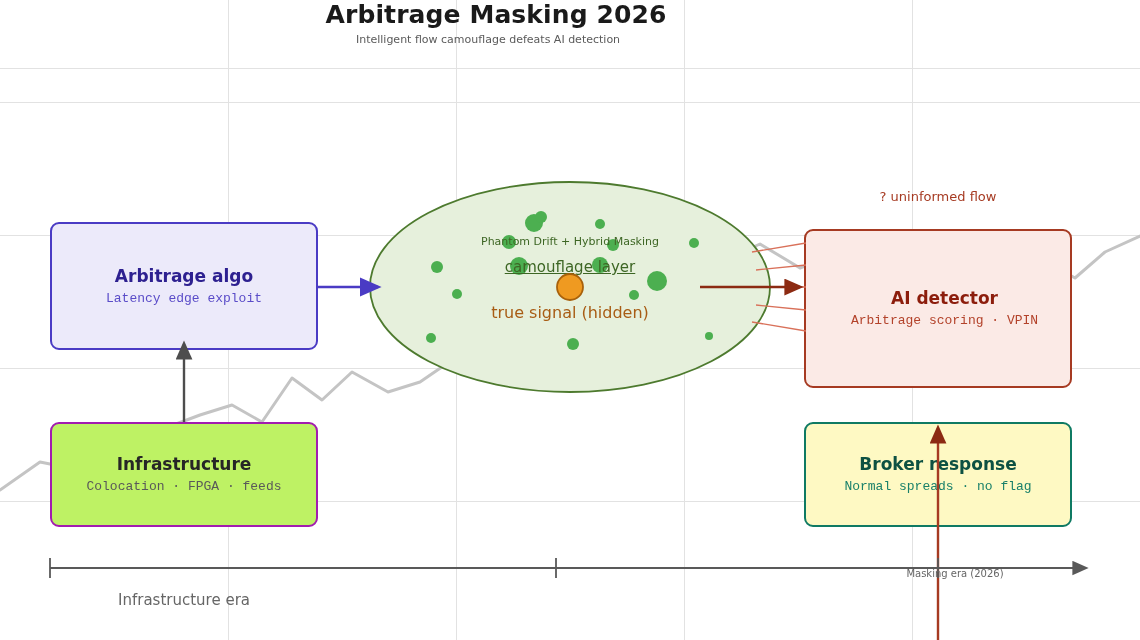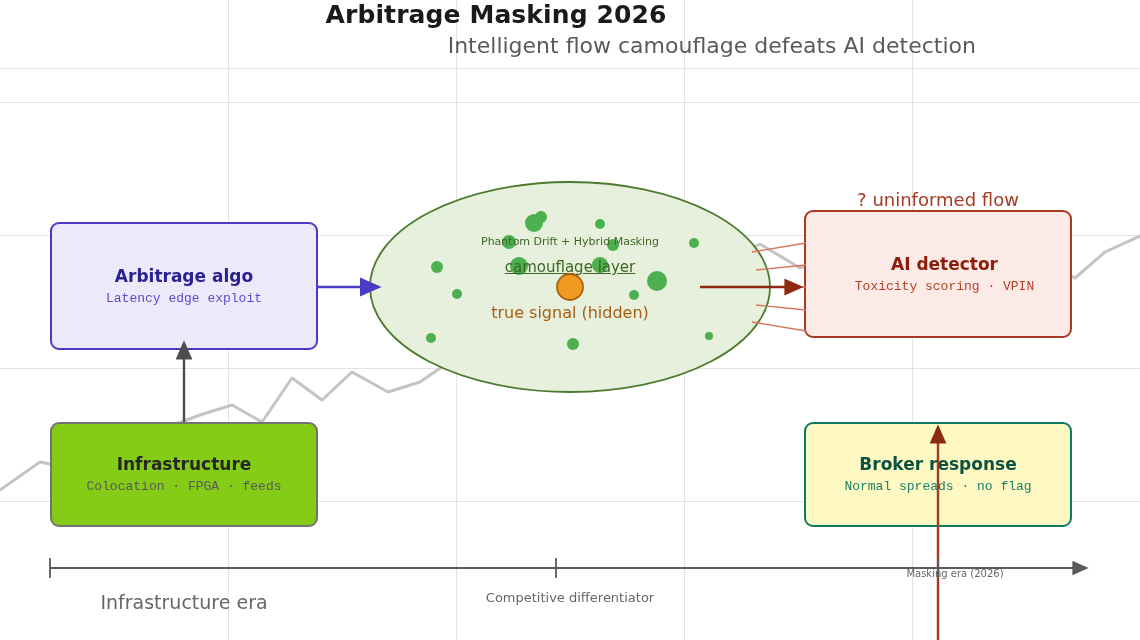--- a/index.html
+++ b/index.html
@@ -2,22 +2,22 @@
 <html><head>
 <meta charset="utf-8">
 <style>
   html,body{margin:0;padding:0;background:#ffffff;}
   body{width:1140px;height:640px;overflow:hidden;
        font-family:"DejaVu Sans","Liberation Sans",sans-serif;}
   #stage{position:relative;width:1140px;height:640px;background:#ffffff;}
   #stage svg.layer{position:absolute;left:0;top:0;width:1140px;height:640px;}
   .title{position:absolute;left:0;top:0;width:992px;text-align:center;
          font-size:25px;font-weight:bold;color:#1a1a1a;letter-spacing:.1px;}
-  .subtitle{position:absolute;left:0;top:33px;width:976px;text-align:right;
-            font-size:22px;color:#5a5a5a;}
+  .subtitle{position:absolute;left:0;top:33px;width:976px;text-align:center;
+            font-size:11px;color:#5a5a5a;}
   .nodebox{position:absolute;box-sizing:border-box;border-radius:9px;
            display:flex;flex-direction:column;align-items:center;
            justify-content:center;text-align:center;}
   .nodebox .ttl{font-size:17px;font-weight:bold;line-height:1.2;}
   .nodebox .sub{font-size:13px;margin-top:5px;line-height:1.2;font-family:Liberation Mono, monospace;}
   .flabel{position:absolute;text-align:center;}
 </style>
 </head>
 <body>
 
@@ -74,29 +74,29 @@
     <circle cx="570" cy="287" r="13" fill="#ef9a21" stroke="#a8610b" stroke-width="1.8"></circle>
   </svg>
 
   <div class="nodebox" style="left:50px;top:222px;width:268px;height:128px;
               background:#eceafa;border:2px solid #4a3bc4;">
     <div class="ttl" style="color:#2d2090;">Arbitrage algo</div>
     <div class="sub" style="color:#5a4cc8;">Latency edge exploit</div>
   </div>
 
   <div class="nodebox" style="left:50px;top:422px;width:268px;height:105px;
-              background:#84cc16;border:2px solid #737373;">
+              background:#bef264;border:2px solid #a21caf;">
     <div class="ttl" style="color:#262626;">Infrastructure</div>
     <div class="sub" style="color:#595959;">Colocation · FPGA · feeds</div>
   </div>
 
-  <div class="nodebox" style="left:804px;top:210px;width:268px;height:128px;
+  <div class="nodebox" style="left:804px;top:229px;width:268px;height:159px;
               background:#fbeae6;border:2px solid #a63a22;padding-left:13px;">
     <div class="ttl" style="color:#8c1d0c;">AI detector</div>
-    <div class="sub" style="color:#b3422a;">Toxicity scoring · VPIN</div>
+    <div class="sub" style="color:#b3422a;">Arbitrage scoring · VPIN</div>
   </div>
 
   <div class="nodebox" style="left:804px;top:422px;width:268px;height:105px;
               background:#fef9c3;border:2px solid #0f7a63;">
     <div class="ttl" style="color:#0d5142;">Broker response</div>
     <div class="sub" style="color:#19806a;">Normal spreads · no flag</div>
   </div>
 
   <svg class="layer" viewBox="0 0 1140 640">
     <defs>
@@ -130,22 +130,21 @@
     <line x1="938" y1="640" x2="938" y2="428" stroke="#a63a22" stroke-width="2.4" marker-end="url(#arrRed)"></line>
 
     <g stroke="#595959" stroke-width="1.8" fill="none">
       <line x1="50" y1="568" x2="1085" y2="568" marker-end="url(#arrAxis)"></line>
       <line x1="50" y1="558" x2="50" y2="578"></line>
       <line x1="556" y1="558" x2="556" y2="578"></line>
       <line x1="938" y1="558" x2="938" y2="578"></line>
     </g>
   </svg>
 
-  <div class="flabel" style="left:804px;top:189px;width:268px;font-size:18px;color:#a63a22;">? uninformed flow</div>
+  <div class="flabel" style="left:804px;top:189px;width:268px;font-size:13px;color:#a63a22;">? uninformed flow</div>
 
-  <div class="flabel" style="left:44px;top:591px;width:280px;font-size:19px;color:#666666;">Infrastructure era</div>
-  <div class="flabel" style="left:430px;top:590px;width:280px;font-size:13px;color:#666666;">Competitive differentiator</div>
+  <div class="flabel" style="left:44px;top:591px;width:280px;font-size:15px;color:#666666;">Infrastructure era</div>
   <div class="flabel" style="left:815px;top:568px;width:280px;font-size:10px;color:#666666;">Masking era (2026)</div>
 
   <div class="title">Arbitrage Masking 2026</div>
   <div class="subtitle">Intelligent flow camouflage defeats AI detection</div>
 
 </div>
 
 </body></html>

